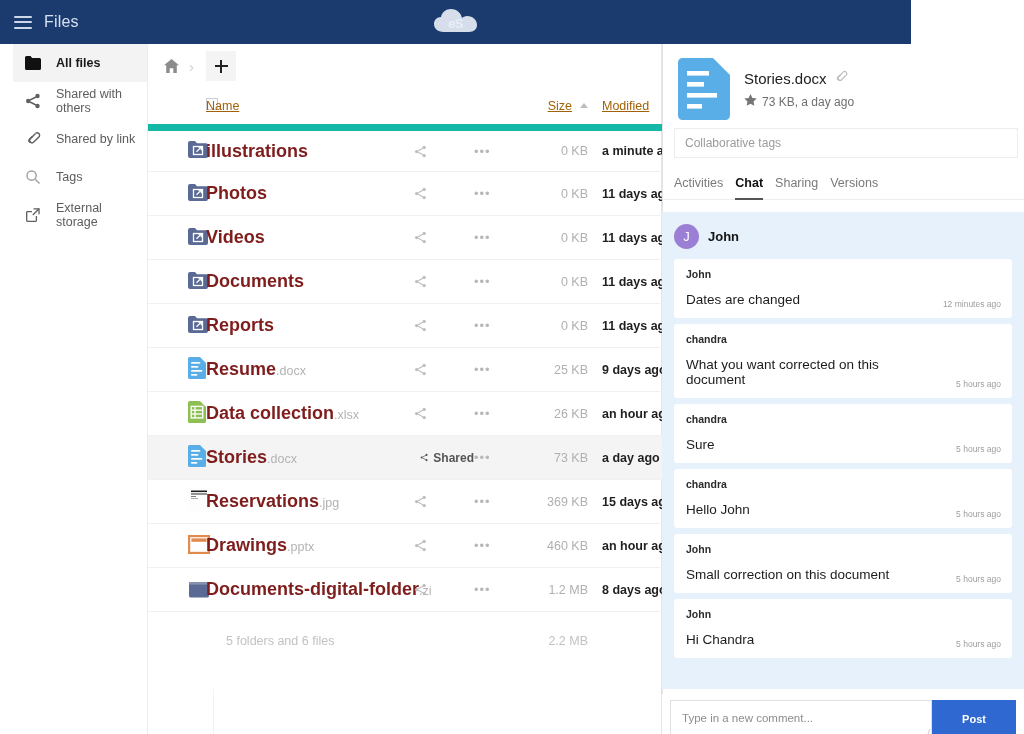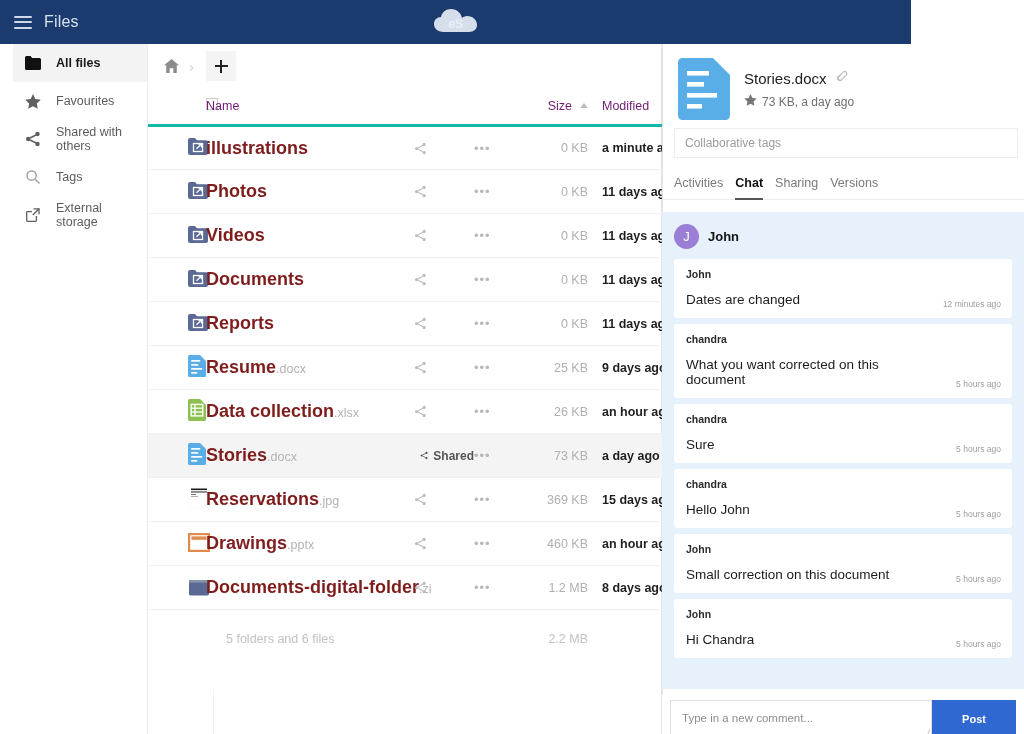--- a/index.html
+++ b/index.html
@@ -70,22 +70,22 @@
   }
   .plus { position: relative; width: 13px; height: 13px; }
   .plus:before, .plus:after {
     content: ""; position: absolute; background: #222;
   }
   .plus:before { left: 5.5px; top: 0; width: 2px; height: 13px; }
   .plus:after  { top: 5.5px; left: 0; height: 2px; width: 13px; }
 
   table.files { width: 100%; border-collapse: collapse; table-layout: fixed; }
   table.files thead th {
-    font-weight: normal; color: #701a75; font-size: 12.5px;
-    padding: 10px 0 11px 0; text-align: left; border-bottom: 3px solid #14b8a6;
+    font-weight: normal; color: #a16207; font-size: 12.5px;
+    padding: 10px 0 11px 0; text-align: left; border-bottom: 7px solid #14b8a6; text-decoration: underline;
   }
   .col-chk   { width: 58px; }
   .col-name  { width: 208px; }
   .col-share { width: 60px; }
   .col-menu  { width: 46px; }
   .col-size  { width: 68px; }
   .col-mod   { width: 74px; }
 
   .hdr-chk { padding-left: 58px !important; }
   .chkbox {
@@ -220,43 +220,44 @@
 
     <div class="nav-item active">
       <span class="nav-icon">
         <svg width="16" height="14" viewBox="0 0 16 14">
             <path d="M0 1.5A1.5 1.5 0 0 1 1.5 0h4l1.6 2H14.5A1.5 1.5 0 0 1 16 3.5v9A1.5 1.5 0 0 1 14.5 14h-13A1.5 1.5 0 0 1 0 12.5z" fill="#111"></path>
           </svg>
       </span>
       <span class="nav-label">All files</span>
     </div>
 
-    <div class="nav-item">
-      <span class="nav-icon">
-        <svg width="16" height="15" viewBox="0 0 16 15">
-            <path d="M8 0l2.35 4.9 5.4.74-3.93 3.77.96 5.3L8 12.2 3.22 14.7l.96-5.3L.25 5.64l5.4-.74z" fill="#5f5f5f"></path>
-          </svg>
-      </span>
-      <span class="nav-label">Favourites</span>
-    </div>
 
 
     <div class="nav-item">
       <span class="nav-icon">
         <svg width="16" height="16" viewBox="0 0 16 16" fill="none" stroke="#5f5f5f" stroke-width="1.5">
           <circle cx="12.5" cy="3" r="2.2" fill="#5f5f5f" stroke="none"></circle>
           <circle cx="3.2" cy="8" r="2.2" fill="#5f5f5f" stroke="none"></circle>
           <circle cx="12.5" cy="13" r="2.2" fill="#5f5f5f" stroke="none"></circle>
           <line x1="5" y1="7" x2="11" y2="4"></line>
             <line x1="5" y1="9" x2="11" y2="12"></line>
         </svg>
       </span>
       <span class="nav-label">Shared with others</span>
     </div>
 
+    <div class="nav-item">
+      <span class="nav-icon">
+        <svg width="16" height="16" viewBox="0 0 16 16" fill="none" stroke="#5f5f5f" stroke-width="1.4">
+          <path d="M10.5 2.5a2.4 2.4 0 0 1 3.4 3.4l-5.2 5.2a2.4 2.4 0 0 1-3.4-3.4l5-5"></path>
+          <path d="M7.5 5.3 4 8.8a1.6 1.6 0 0 0 2.2 2.2"></path>
+        </svg>
+      </span>
+      <span class="nav-label">Shared by link</span>
+    </div>
 
     <div class="nav-item">
       <span class="nav-icon">
         <svg width="16" height="16" viewBox="0 0 16 16" fill="none" stroke="#a0a0a0" stroke-width="1.4">
           <circle cx="6.6" cy="6.6" r="4.6"></circle>
             <line x1="10.2" y1="10.2" x2="14.5" y2="14.5"></line>
         </svg>
       </span>
       <span class="nav-label">Tags</span>
     </div>

